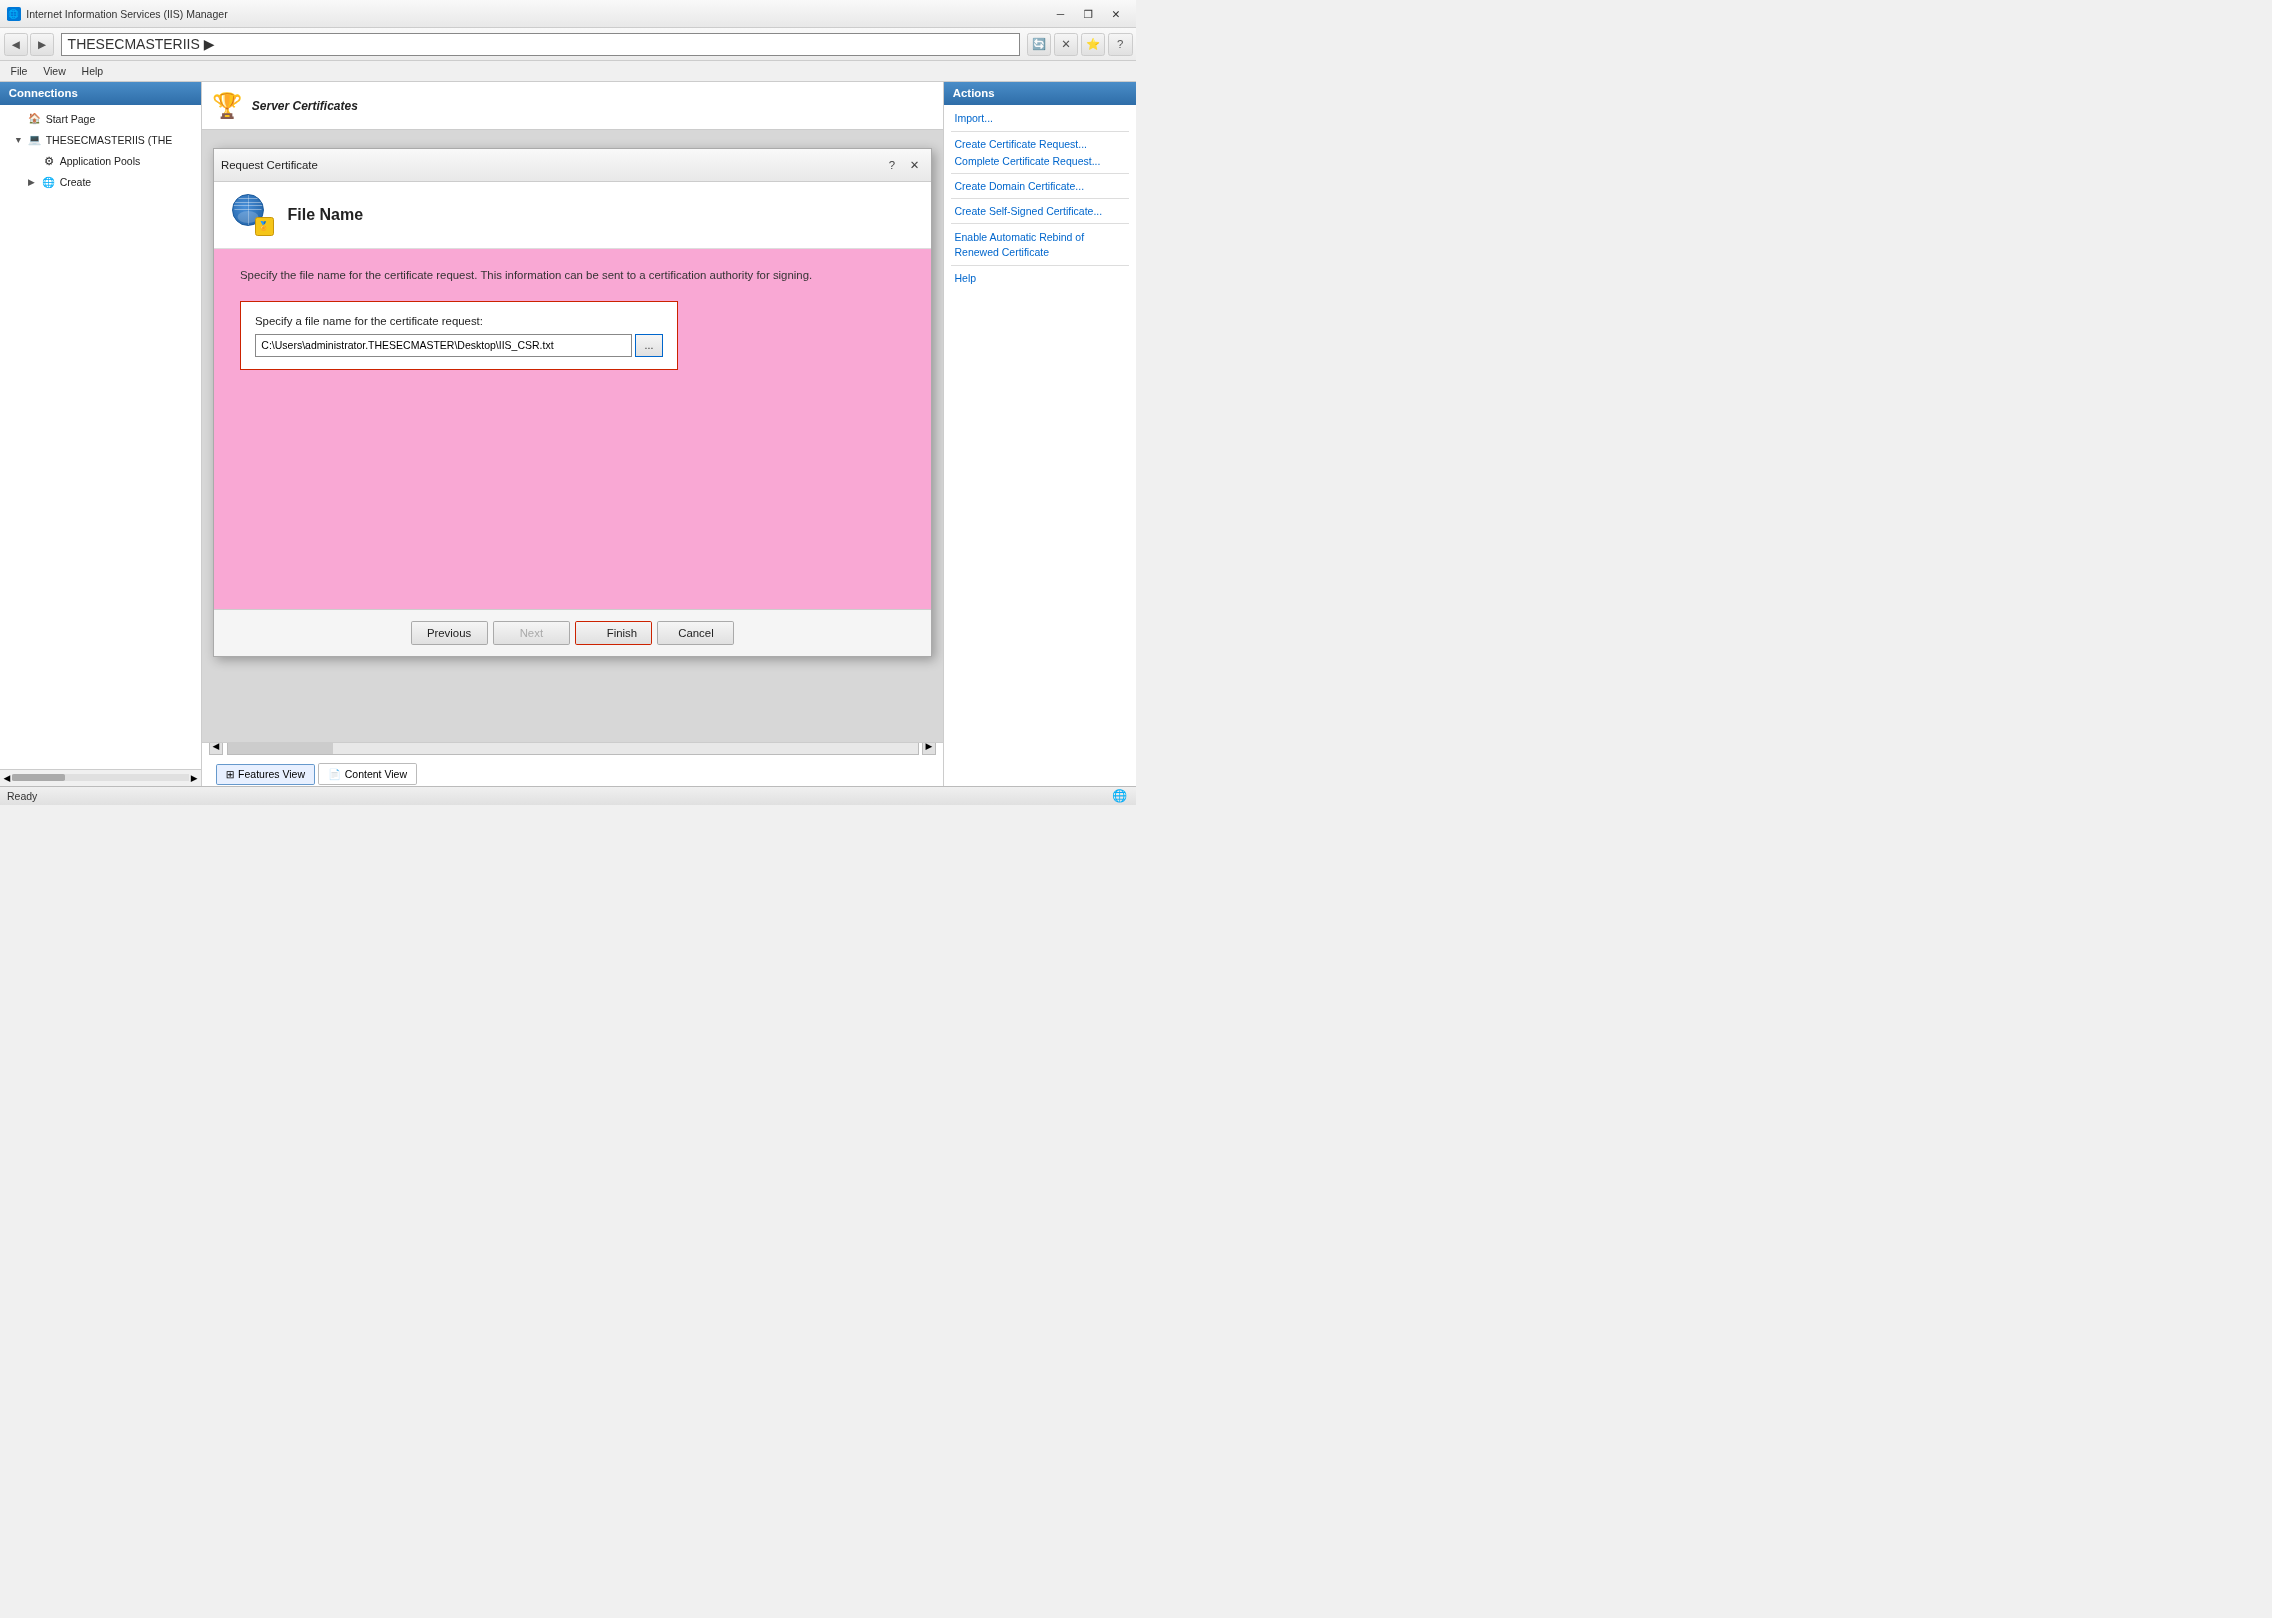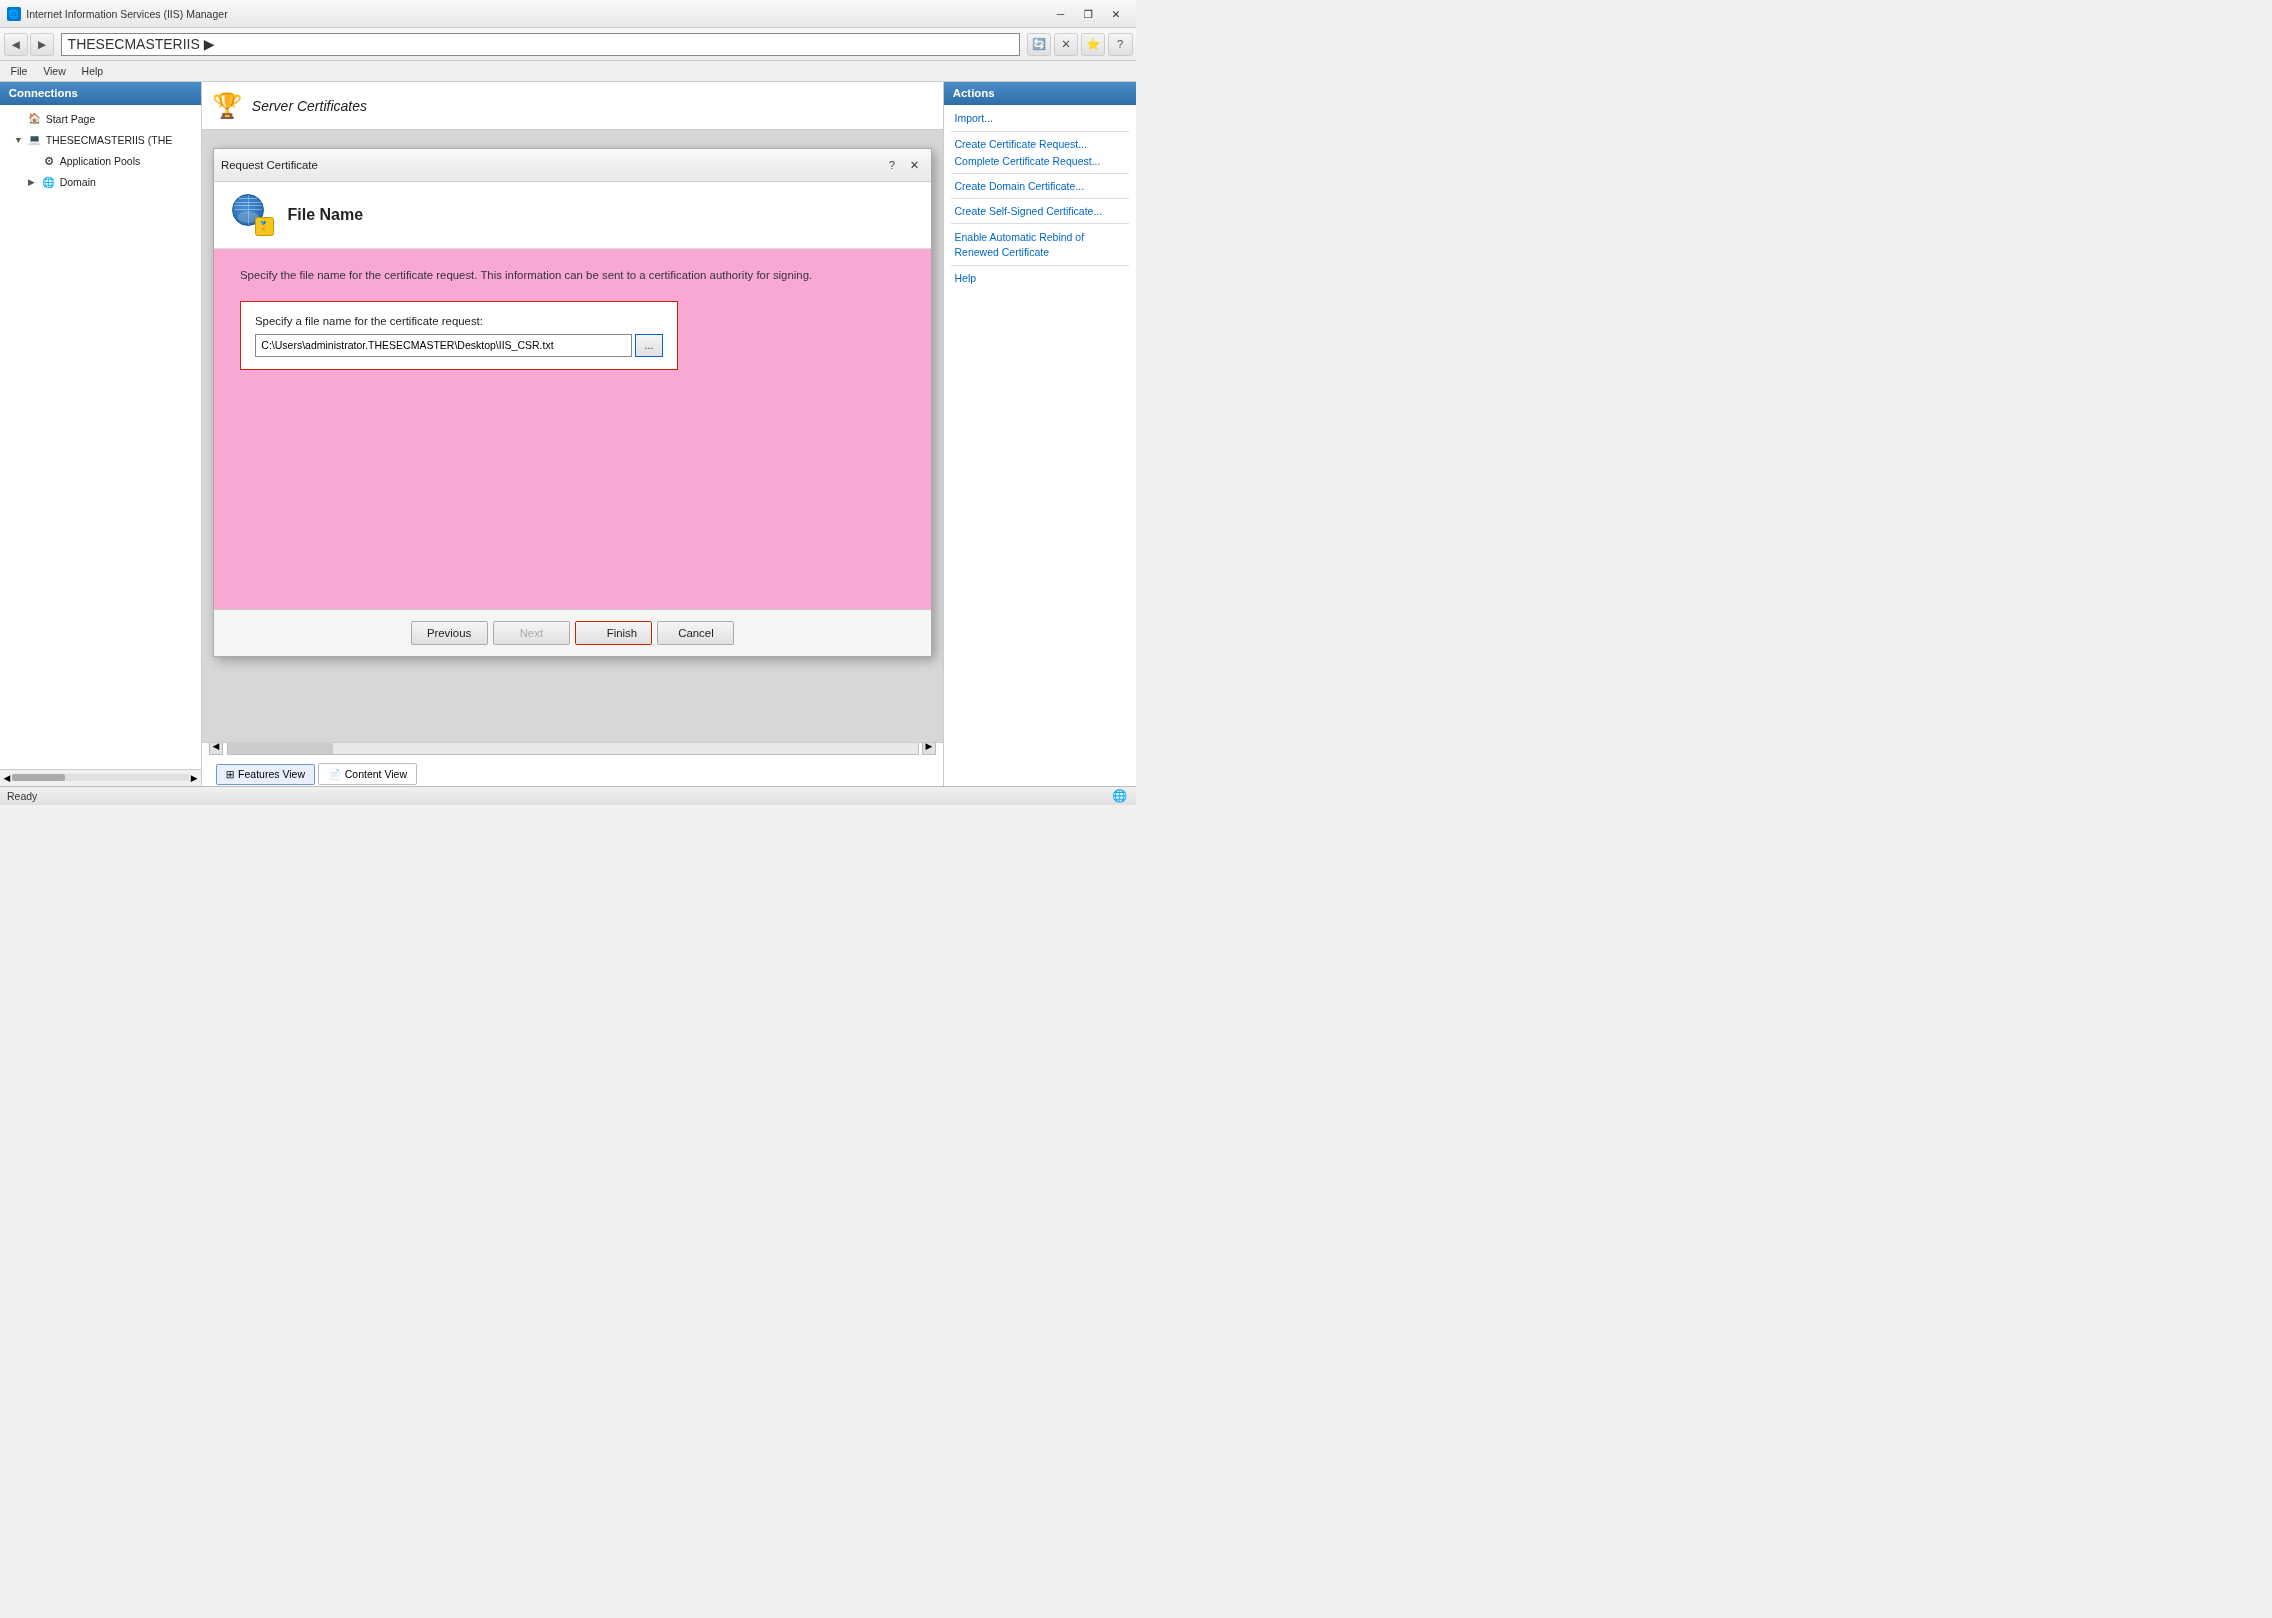--- a/index.html
+++ b/index.html
@@ -596,40 +596,40 @@
         <span>THESECMASTERIIS (THE</span>
       </div>
       <div class="tree-item tree-indent-2">
         <span class="tree-arrow"></span>
         <span class="tree-icon pool-icon">⚙</span>
         <span>Application Pools</span>
       </div>
       <div class="tree-item tree-indent-2">
         <span class="tree-arrow">▶</span>
         <span class="tree-icon">🌐</span>
-        <span>Domain</span>
+        <span>Create</span>
       </div>
     </div>
     <div class="sidebar-bottom">
       <div style="display:flex; width:100%; align-items:center; padding: 0 3.5px;">
         <span style="font-size:8.8px;cursor:pointer;">◀</span>
         <div class="sidebar-scroll" style="flex:1; margin:0 1.8px;">
           <div class="sidebar-scroll-thumb"></div>
         </div>
         <span style="font-size:8.8px;cursor:pointer;">▶</span>
       </div>
     </div>
   </div>
 
   <div class="content-area">
 
     <div class="content-top">
       <div style="display:flex; align-items:center; gap:8.8px;">
         <div style="font-size:24.5px;">🏆</div>
-        <div style="font-size:14px; font-weight:normal; color:#222; font-style:italic;">Server Certificates</div>
+        <div style="font-size:12px; font-weight:bold; color:#222; font-style:italic;">Server Certificates</div>
       </div>
     </div>
 
     <div class="content-body">
 
       <div class="dialog-overlay">
         <div class="dialog">
 
           <div class="dialog-title-bar">
             <span class="dialog-title">Request Certificate</span>

